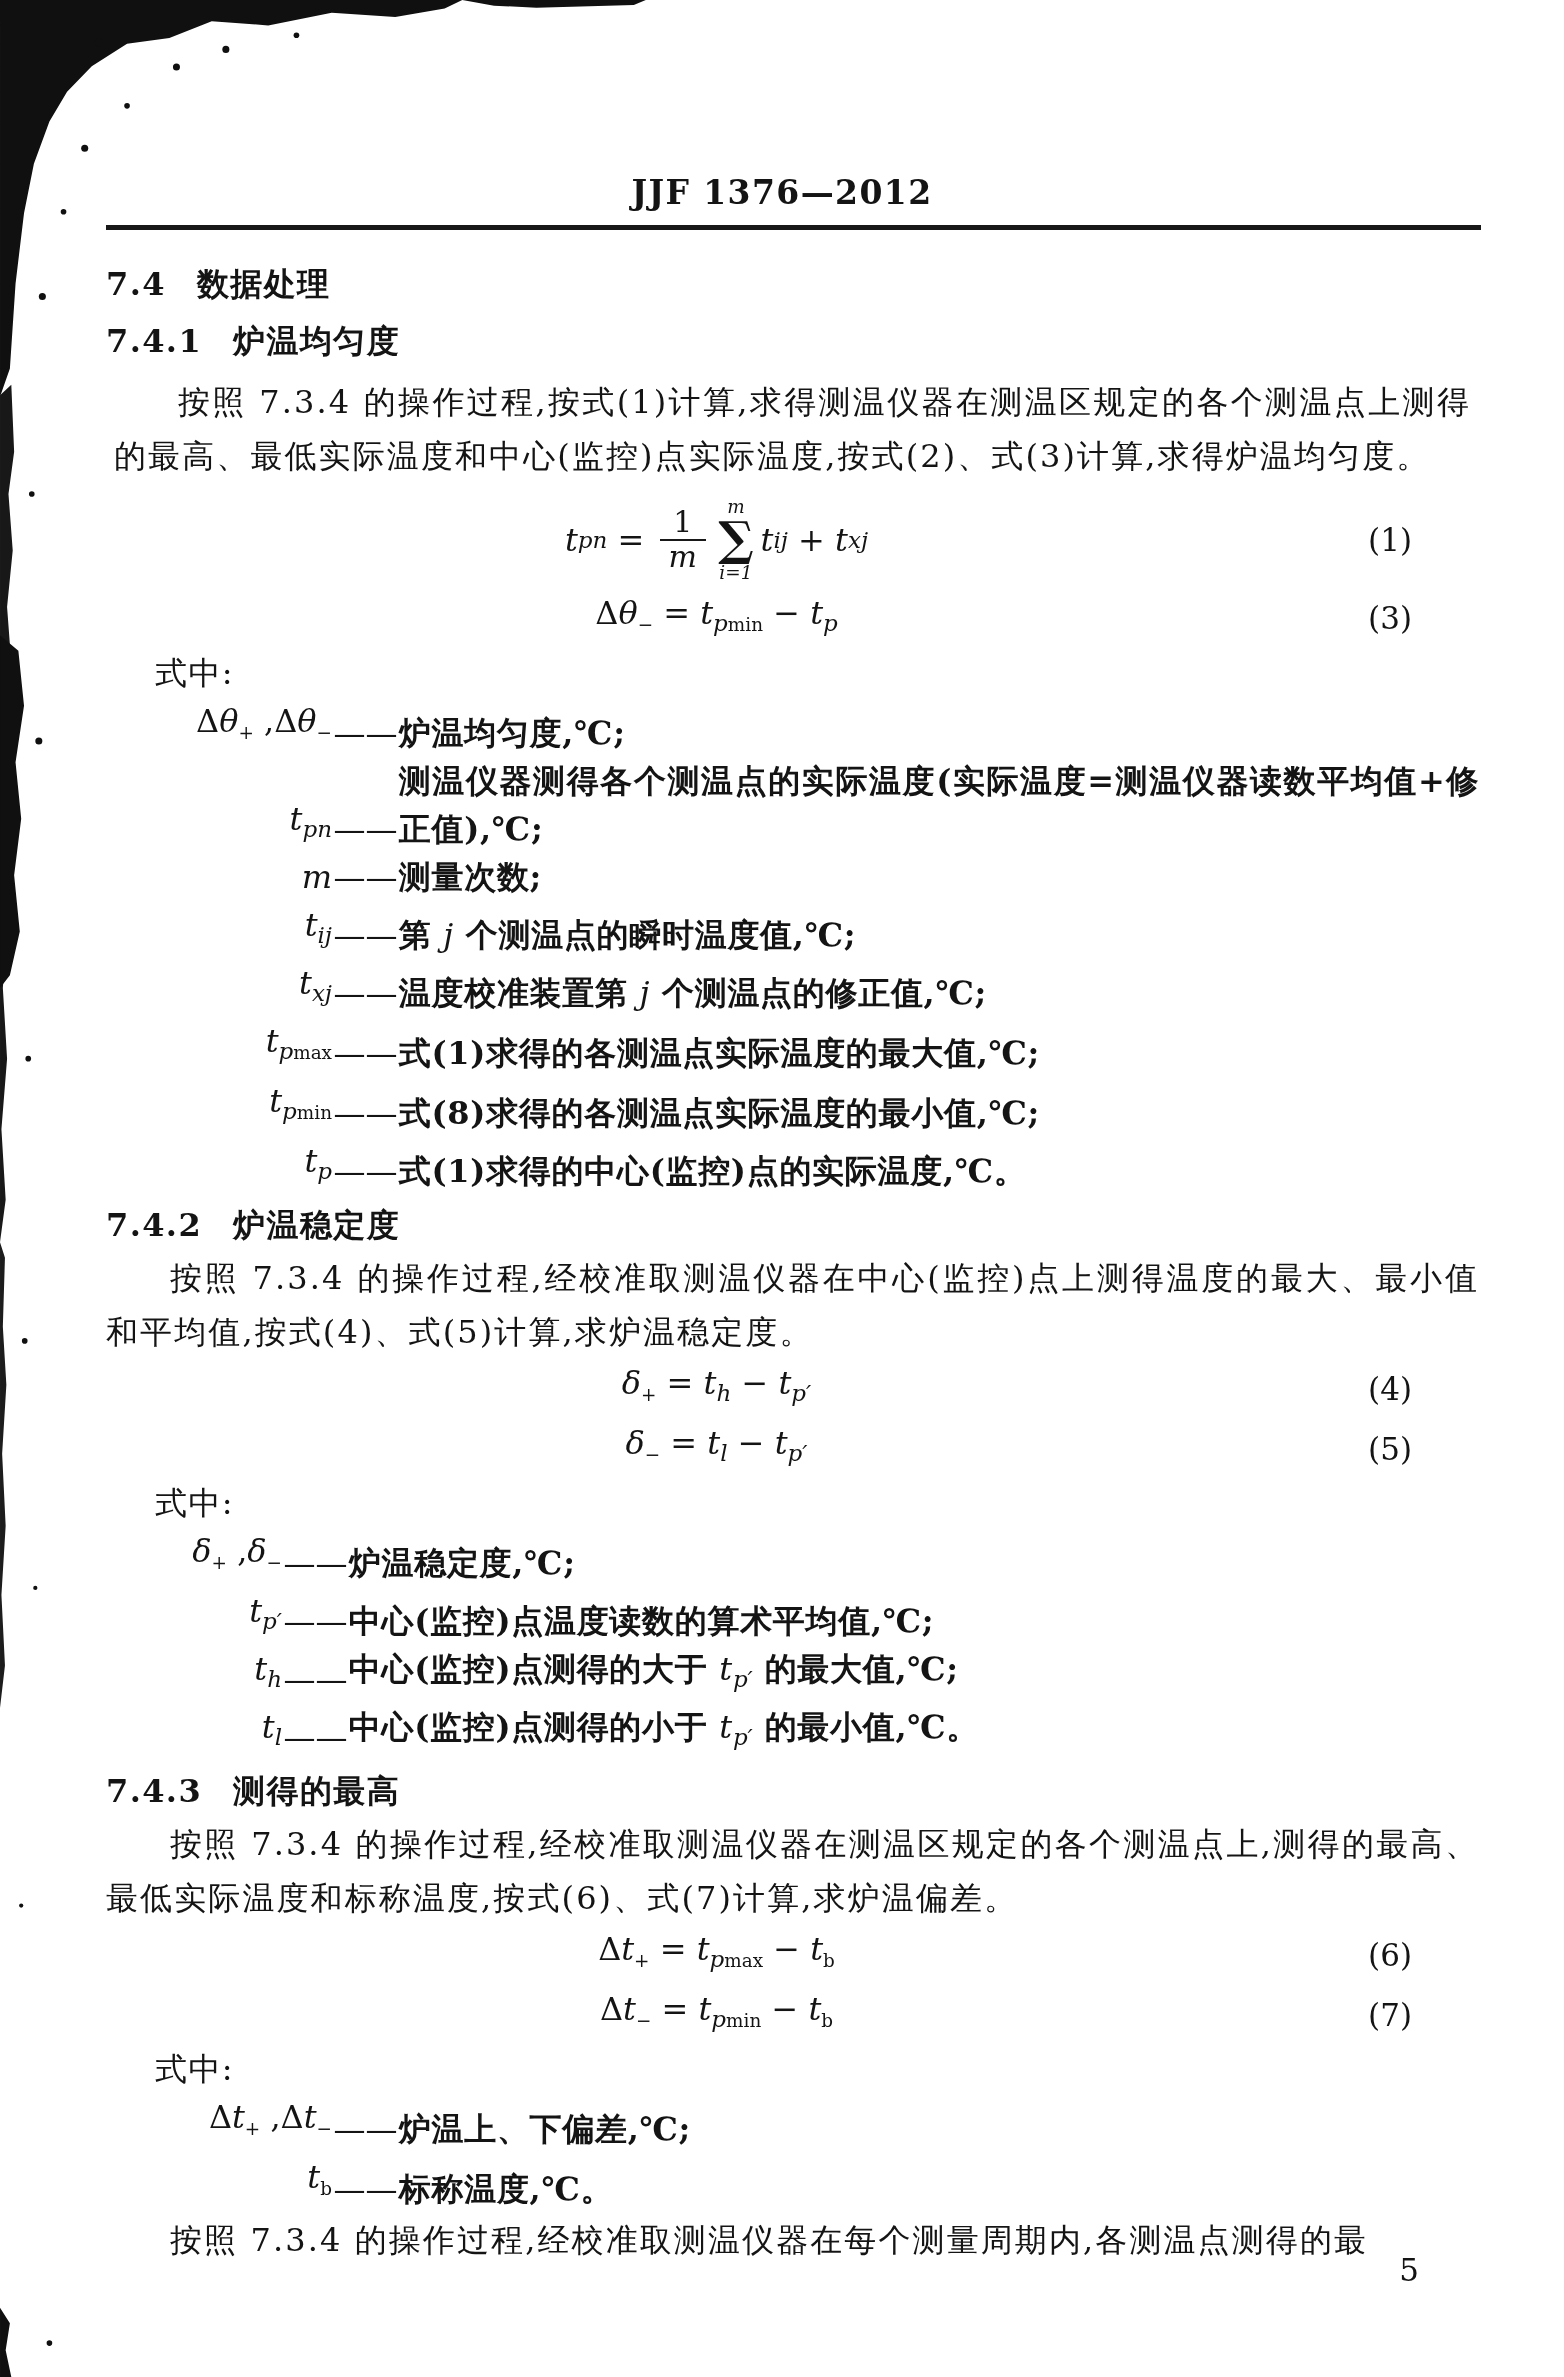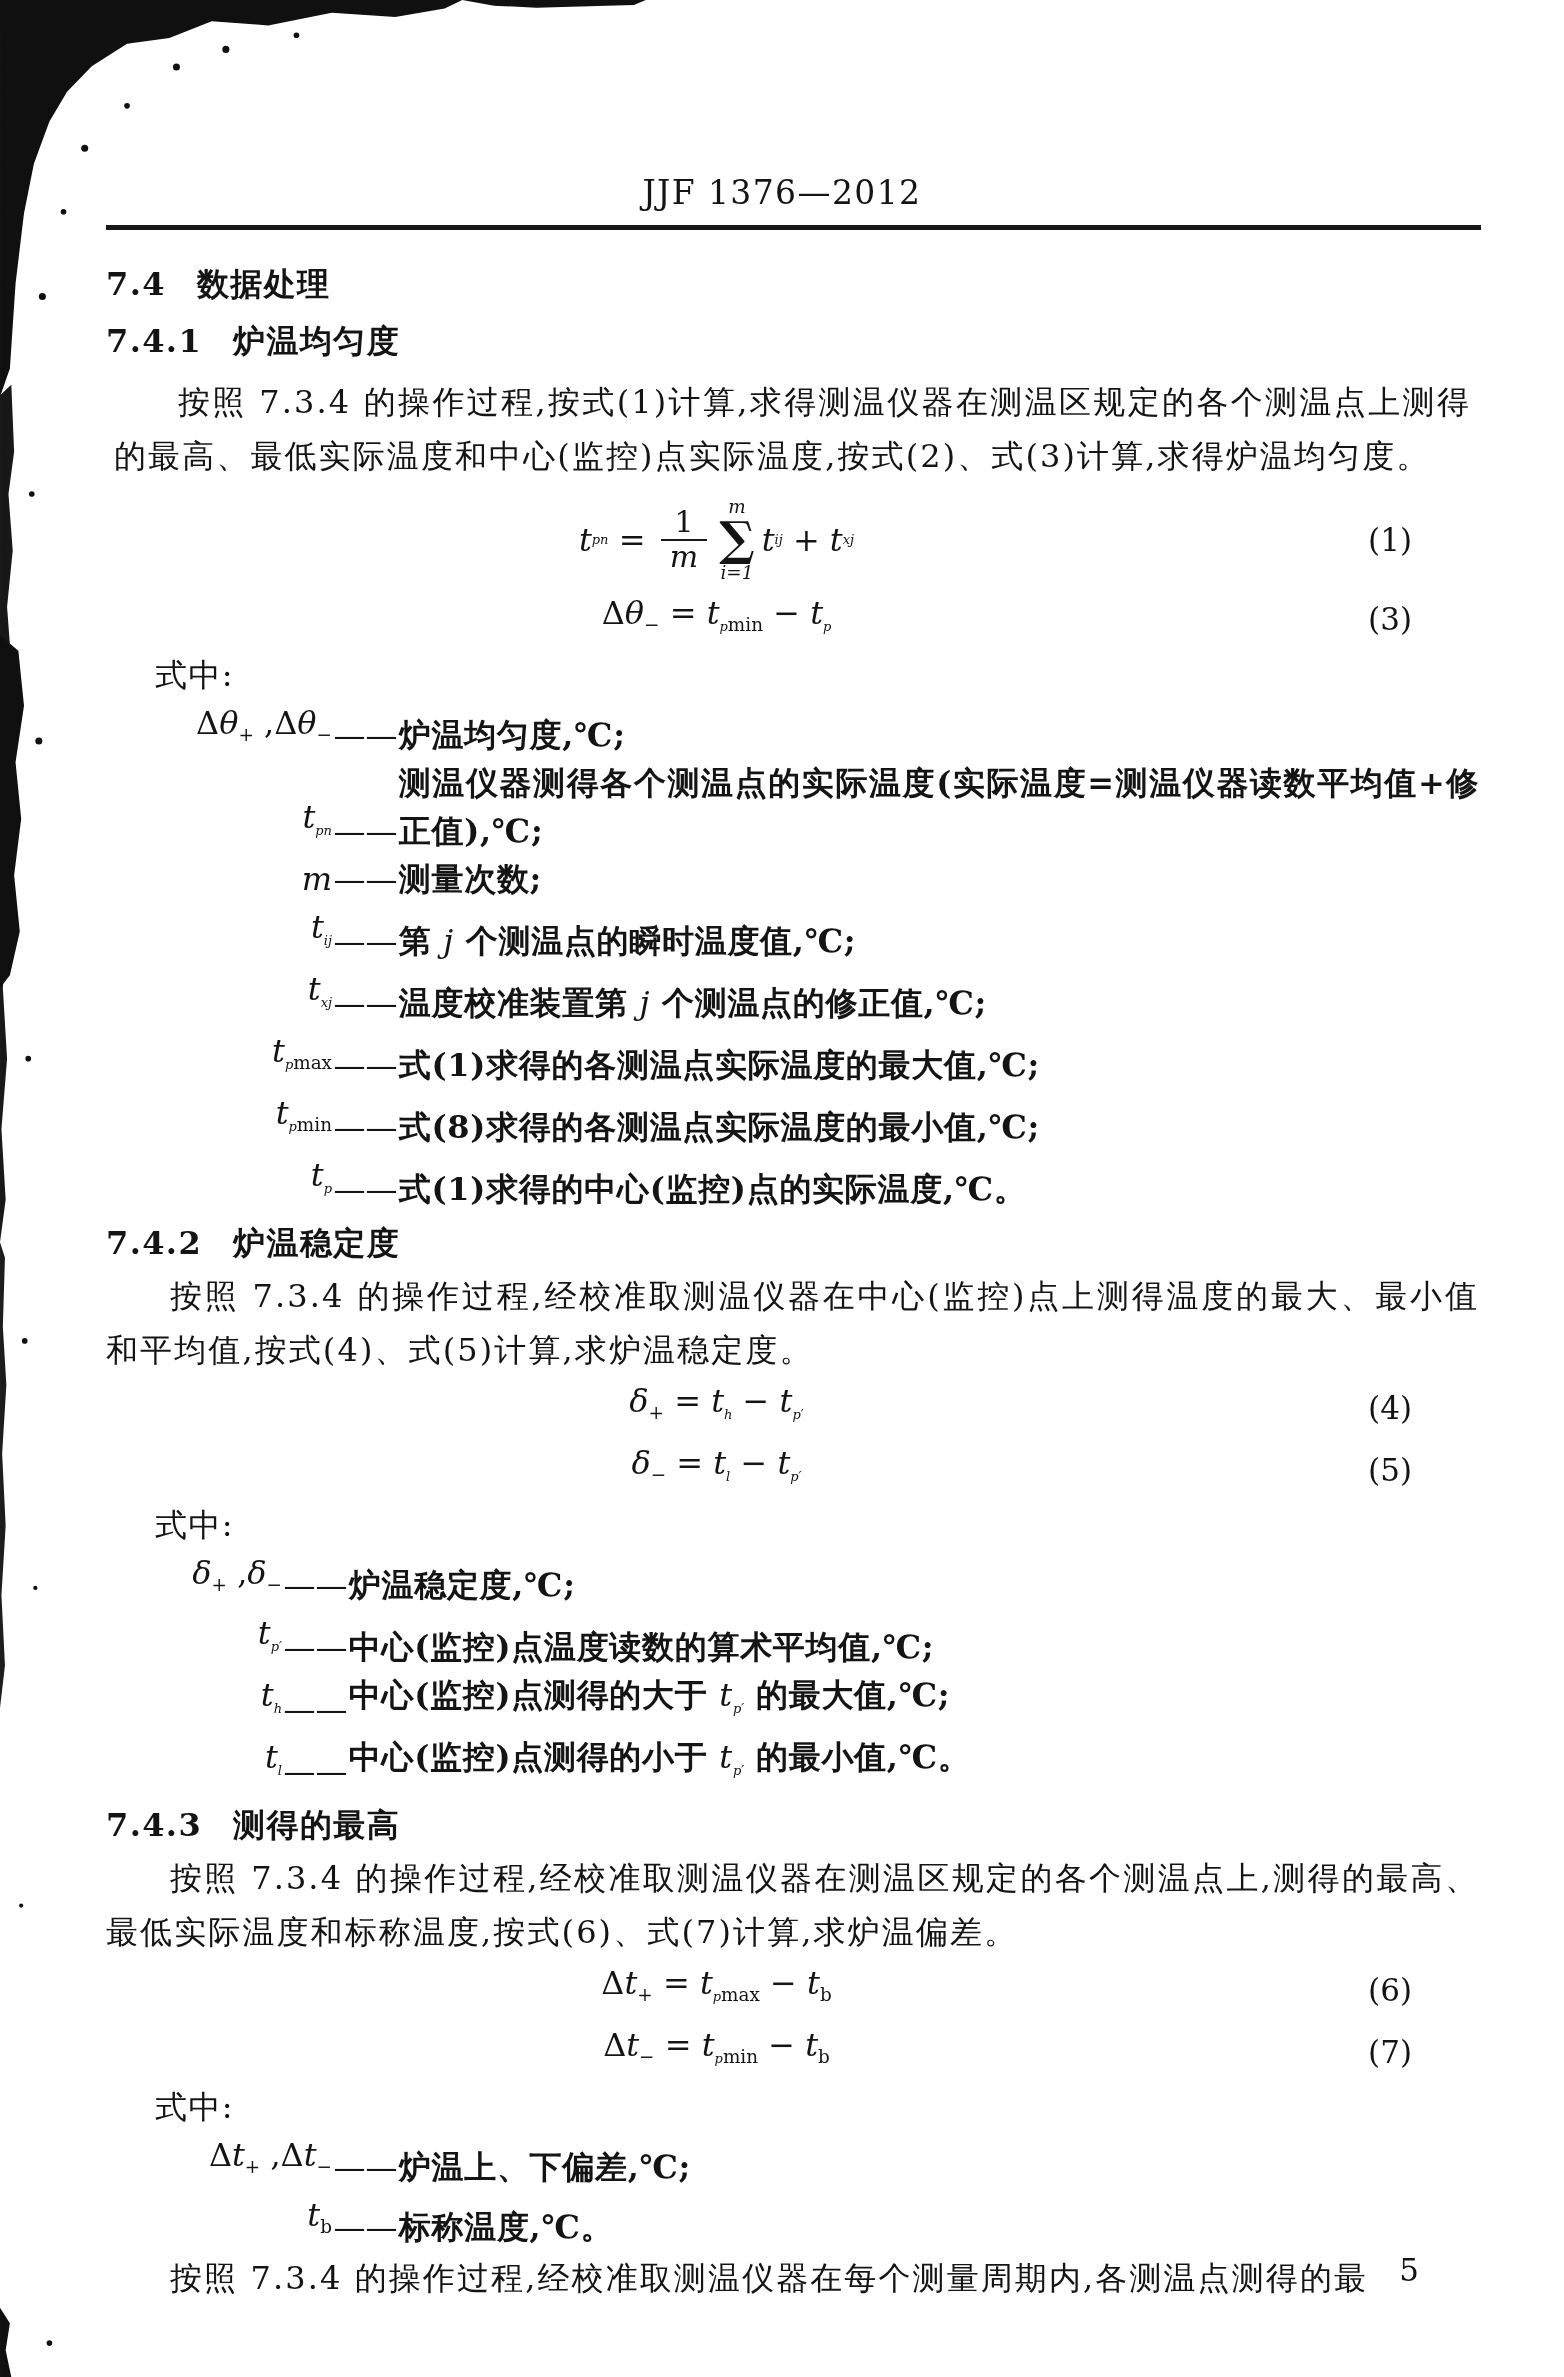--- a/index.html
+++ b/index.html
@@ -11,21 +11,21 @@
     font-family:"DejaVu Serif","Liberation Serif",serif;
     color:#141414;
   }
   .artifacts{position:absolute;left:0;top:0;z-index:0;pointer-events:none;}
   .doc{position:relative;z-index:1;}
 
   
   .doc-title{
     padding-top:172px;
     text-align:center;
-    font-size:33px;font-weight:400;
+    font-size:33px;font-weight:700;
     letter-spacing:1.4px;line-height:42px;
   }
   .header-rule{
     height:5px;background:#181818;
     margin:11.3px 83px 0 106px;
   }
 
   
   .content{padding:24px 85px 0 106px;font-size:32px;}
   .sec-heading{line-height:52px;font-weight:700;letter-spacing:1.4px;margin-top:4.2px;}
@@ -49,21 +49,21 @@
   .frac-num{padding:0 8.5px;}
   .frac-den{border-top:2.8px solid #181818;padding:0 8.5px;font-style:italic;}
   .bigsum{display:inline-flex;flex-direction:column;align-items:center;margin:0 7px;line-height:1;}
   .bigsum .lim{font-size:18.4px;font-style:italic;line-height:1.15;}
   .bigsum .sg{font-size:47px;line-height:0.95;font-weight:700;}
 
   
   .tok-i{font-style:italic;}
   .tok-r{}
   .tok-c{letter-spacing:0.7px;font-weight:bold;}
-  .tok-is{font-style:italic;font-size:13px;vertical-align:-7px;letter-spacing:0;}
+  .tok-is{font-style:italic;font-size:23px;vertical-align:-7px;letter-spacing:0;}
   .tok-rs{font-size:18.4px;vertical-align:-7px;letter-spacing:0;}
 
   
   .def-row{display:flex;align-items:flex-end;line-height:48px;}
   .def-term{display:inline-block;min-width:226px;text-align:right;white-space:pre;}
   .list-narrow .def-term{min-width:176px;}
   .def-dash{margin:0 1.4px;}
   .def-text{flex:1;letter-spacing:0.7px;text-align:justify;}
 
   .page-number{

